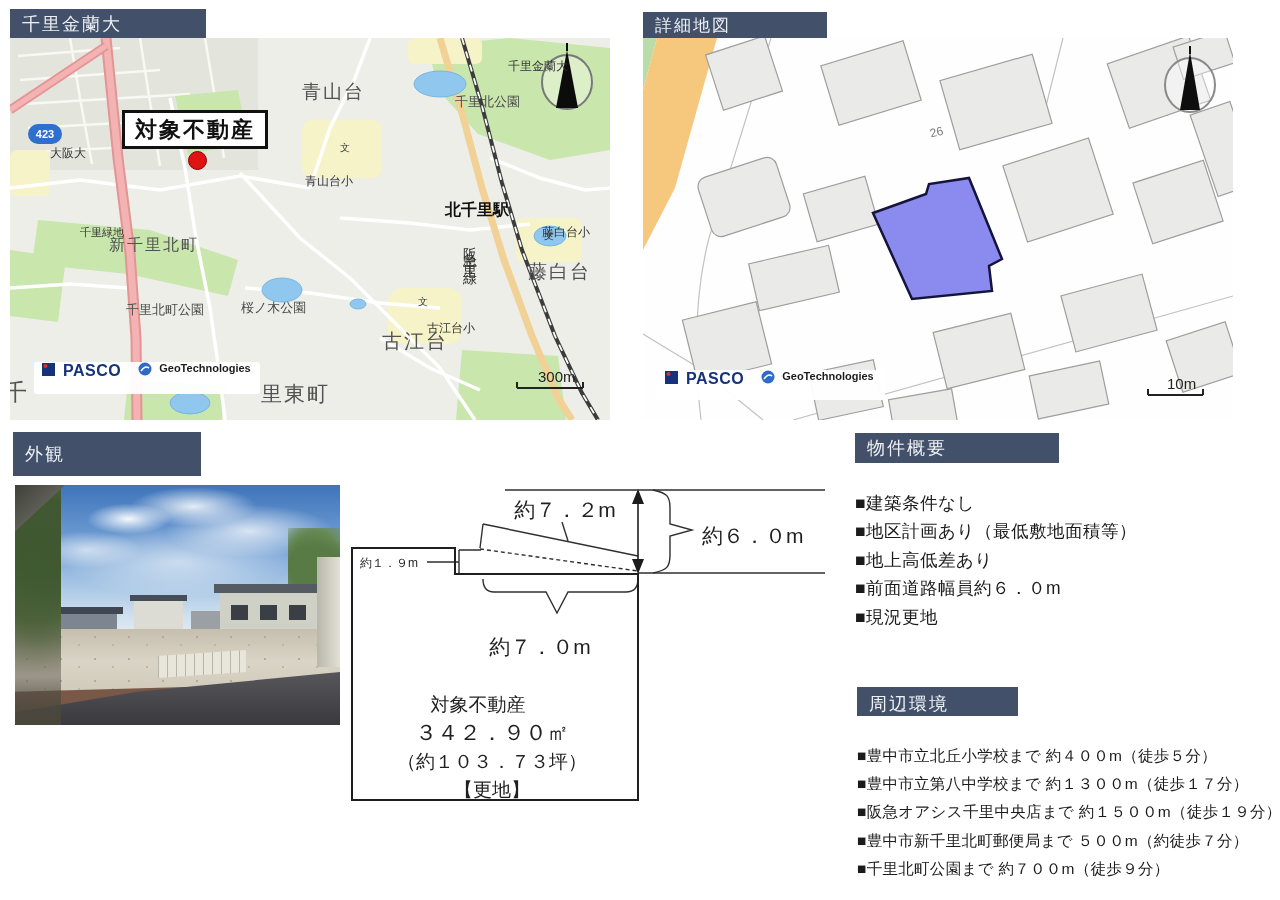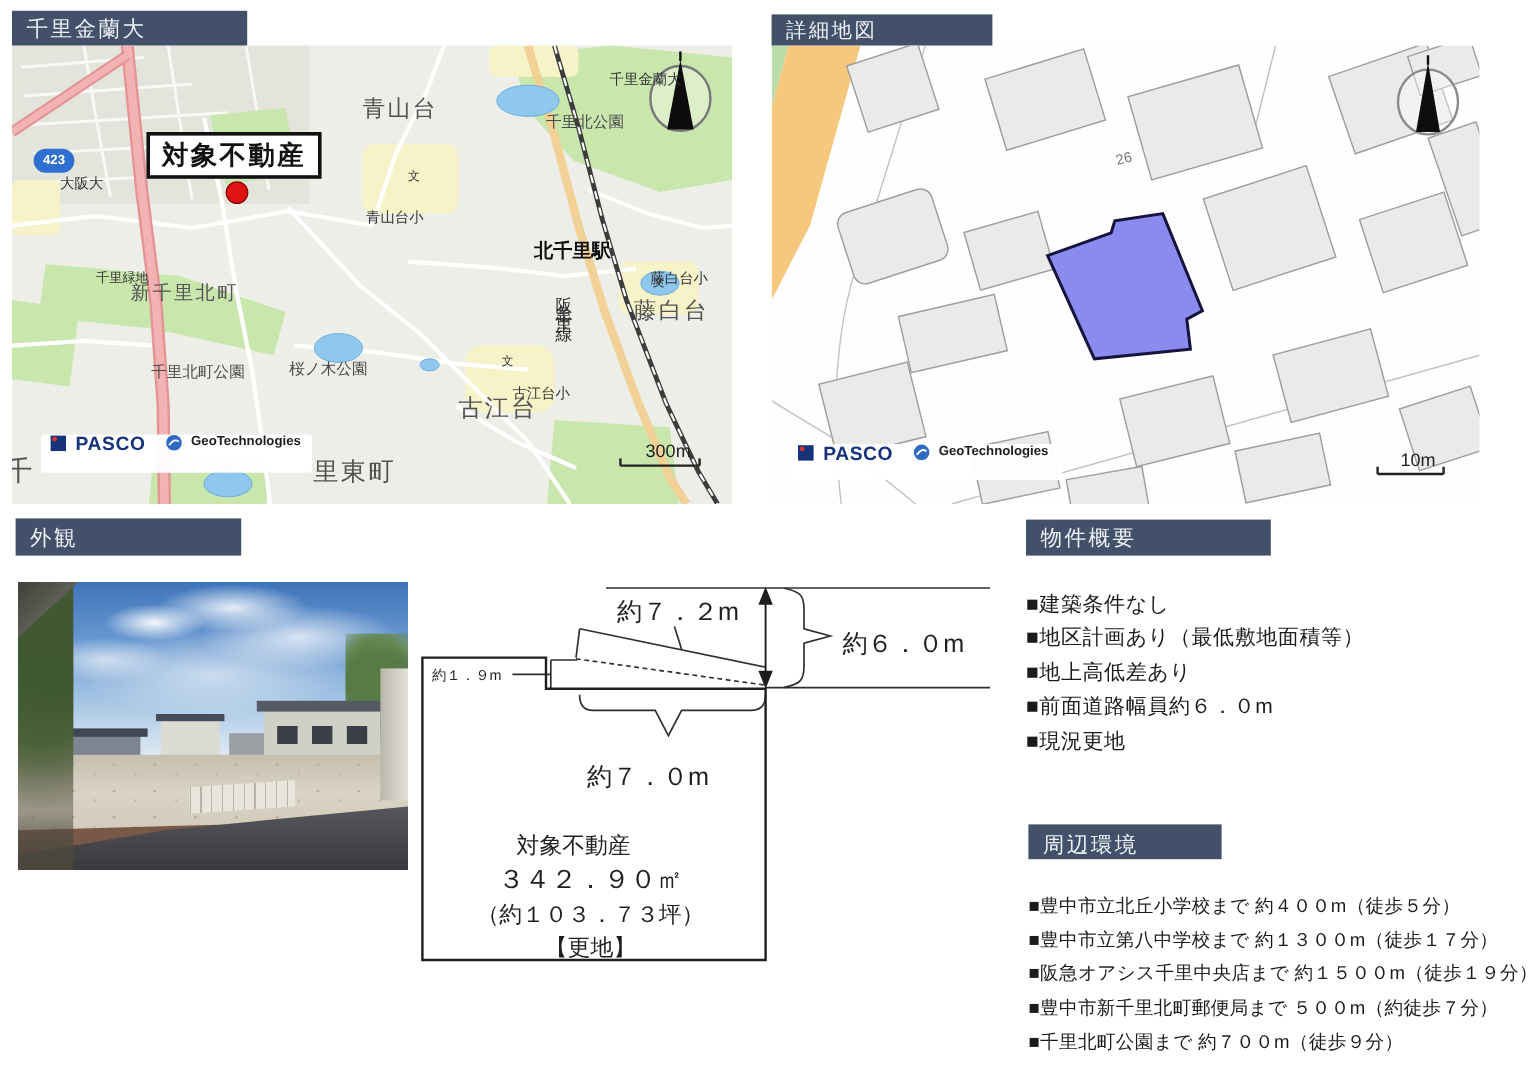--- a/index.html
+++ b/index.html
@@ -31,21 +31,21 @@
 <body>
 
 <div id="page">
 
   <div class="abs hdr" style="left:10px;top:9px;width:196px;height:30px;">
       <span>千里金蘭大</span>
     </div>
   <div class="abs hdr" style="left:643px;top:12px;width:184px;height:27px;font-size:17px;">
       <span>詳細地図</span>
     </div>
-  <div class="abs hdr" style="left:13px;top:432px;width:188px;height:31px;">
+  <div class="abs hdr" style="left:13px;top:432px;width:188px;height:44px;">
       <span>外観</span>
     </div>
   <div class="abs hdr" style="left:855px;top:433px;width:204px;height:30px;">
       <span>物件概要</span>
     </div>
   <div class="abs hdr" style="left:857px;top:687px;width:161px;height:29px;align-items:flex-end;">
       <span>周辺環境</span>
     </div>
 
   <div class="abs mapbox" style="left:10px;top:38px;width:600px;height:382px;">
@@ -118,21 +118,21 @@
       </g>
     </svg>
 
     
     <div class="maplabel big" style="left:292px;top:44px;font-size:19px;">青山台</div>
     <div class="maplabel" style="left:498px;top:22px;font-size:12px;">千里金蘭大</div>
     <div class="maplabel" style="left:445px;top:57px;font-size:13px;color:#4a4a4a;">千里北公園</div>
     <div class="maplabel" style="left:295px;top:137px;font-size:12px;">青山台小</div>
     <div class="maplabel" style="left:435px;top:163px;font-size:16px;font-weight:bold;color:#101010;">北千里駅</div>
     <div class="maplabel" style="left:532px;top:188px;font-size:12px;">藤白台小</div>
-    <div class="maplabel big" style="left:518px;top:212px;font-size:19px;">藤白台</div>
+    <div class="maplabel big" style="left:518px;top:224px;font-size:19px;">藤白台</div>
     <div class="maplabel vertical" style="left:452px;top:198px;height:125px;font-size:14px;color:#2e2e2e;">阪急千里線</div>
     <div class="maplabel big" style="left:99px;top:198px;font-size:16px;">新千里北町</div>
     <div class="maplabel" style="left:70px;top:188px;font-size:11px;">千里緑地</div>
     <div class="maplabel" style="left:116px;top:265px;font-size:13px;color:#4a4a4a;">千里北町公園</div>
     <div class="maplabel" style="left:231px;top:263px;font-size:13px;color:#4a4a4a;">桜ノ木公園</div>
     <div class="maplabel" style="left:417px;top:284px;font-size:12px;">古江台小</div>
     <div class="maplabel big" style="left:372px;top:292px;font-size:20px;">古江台</div>
     <div class="maplabel" style="left:40px;top:109px;font-size:12px;">大阪大</div>
     <div class="maplabel big" style="left:-6px;top:342px;font-size:23px;">千</div>
     <div class="maplabel big" style="left:251px;top:344px;font-size:21px;">里東町</div>

